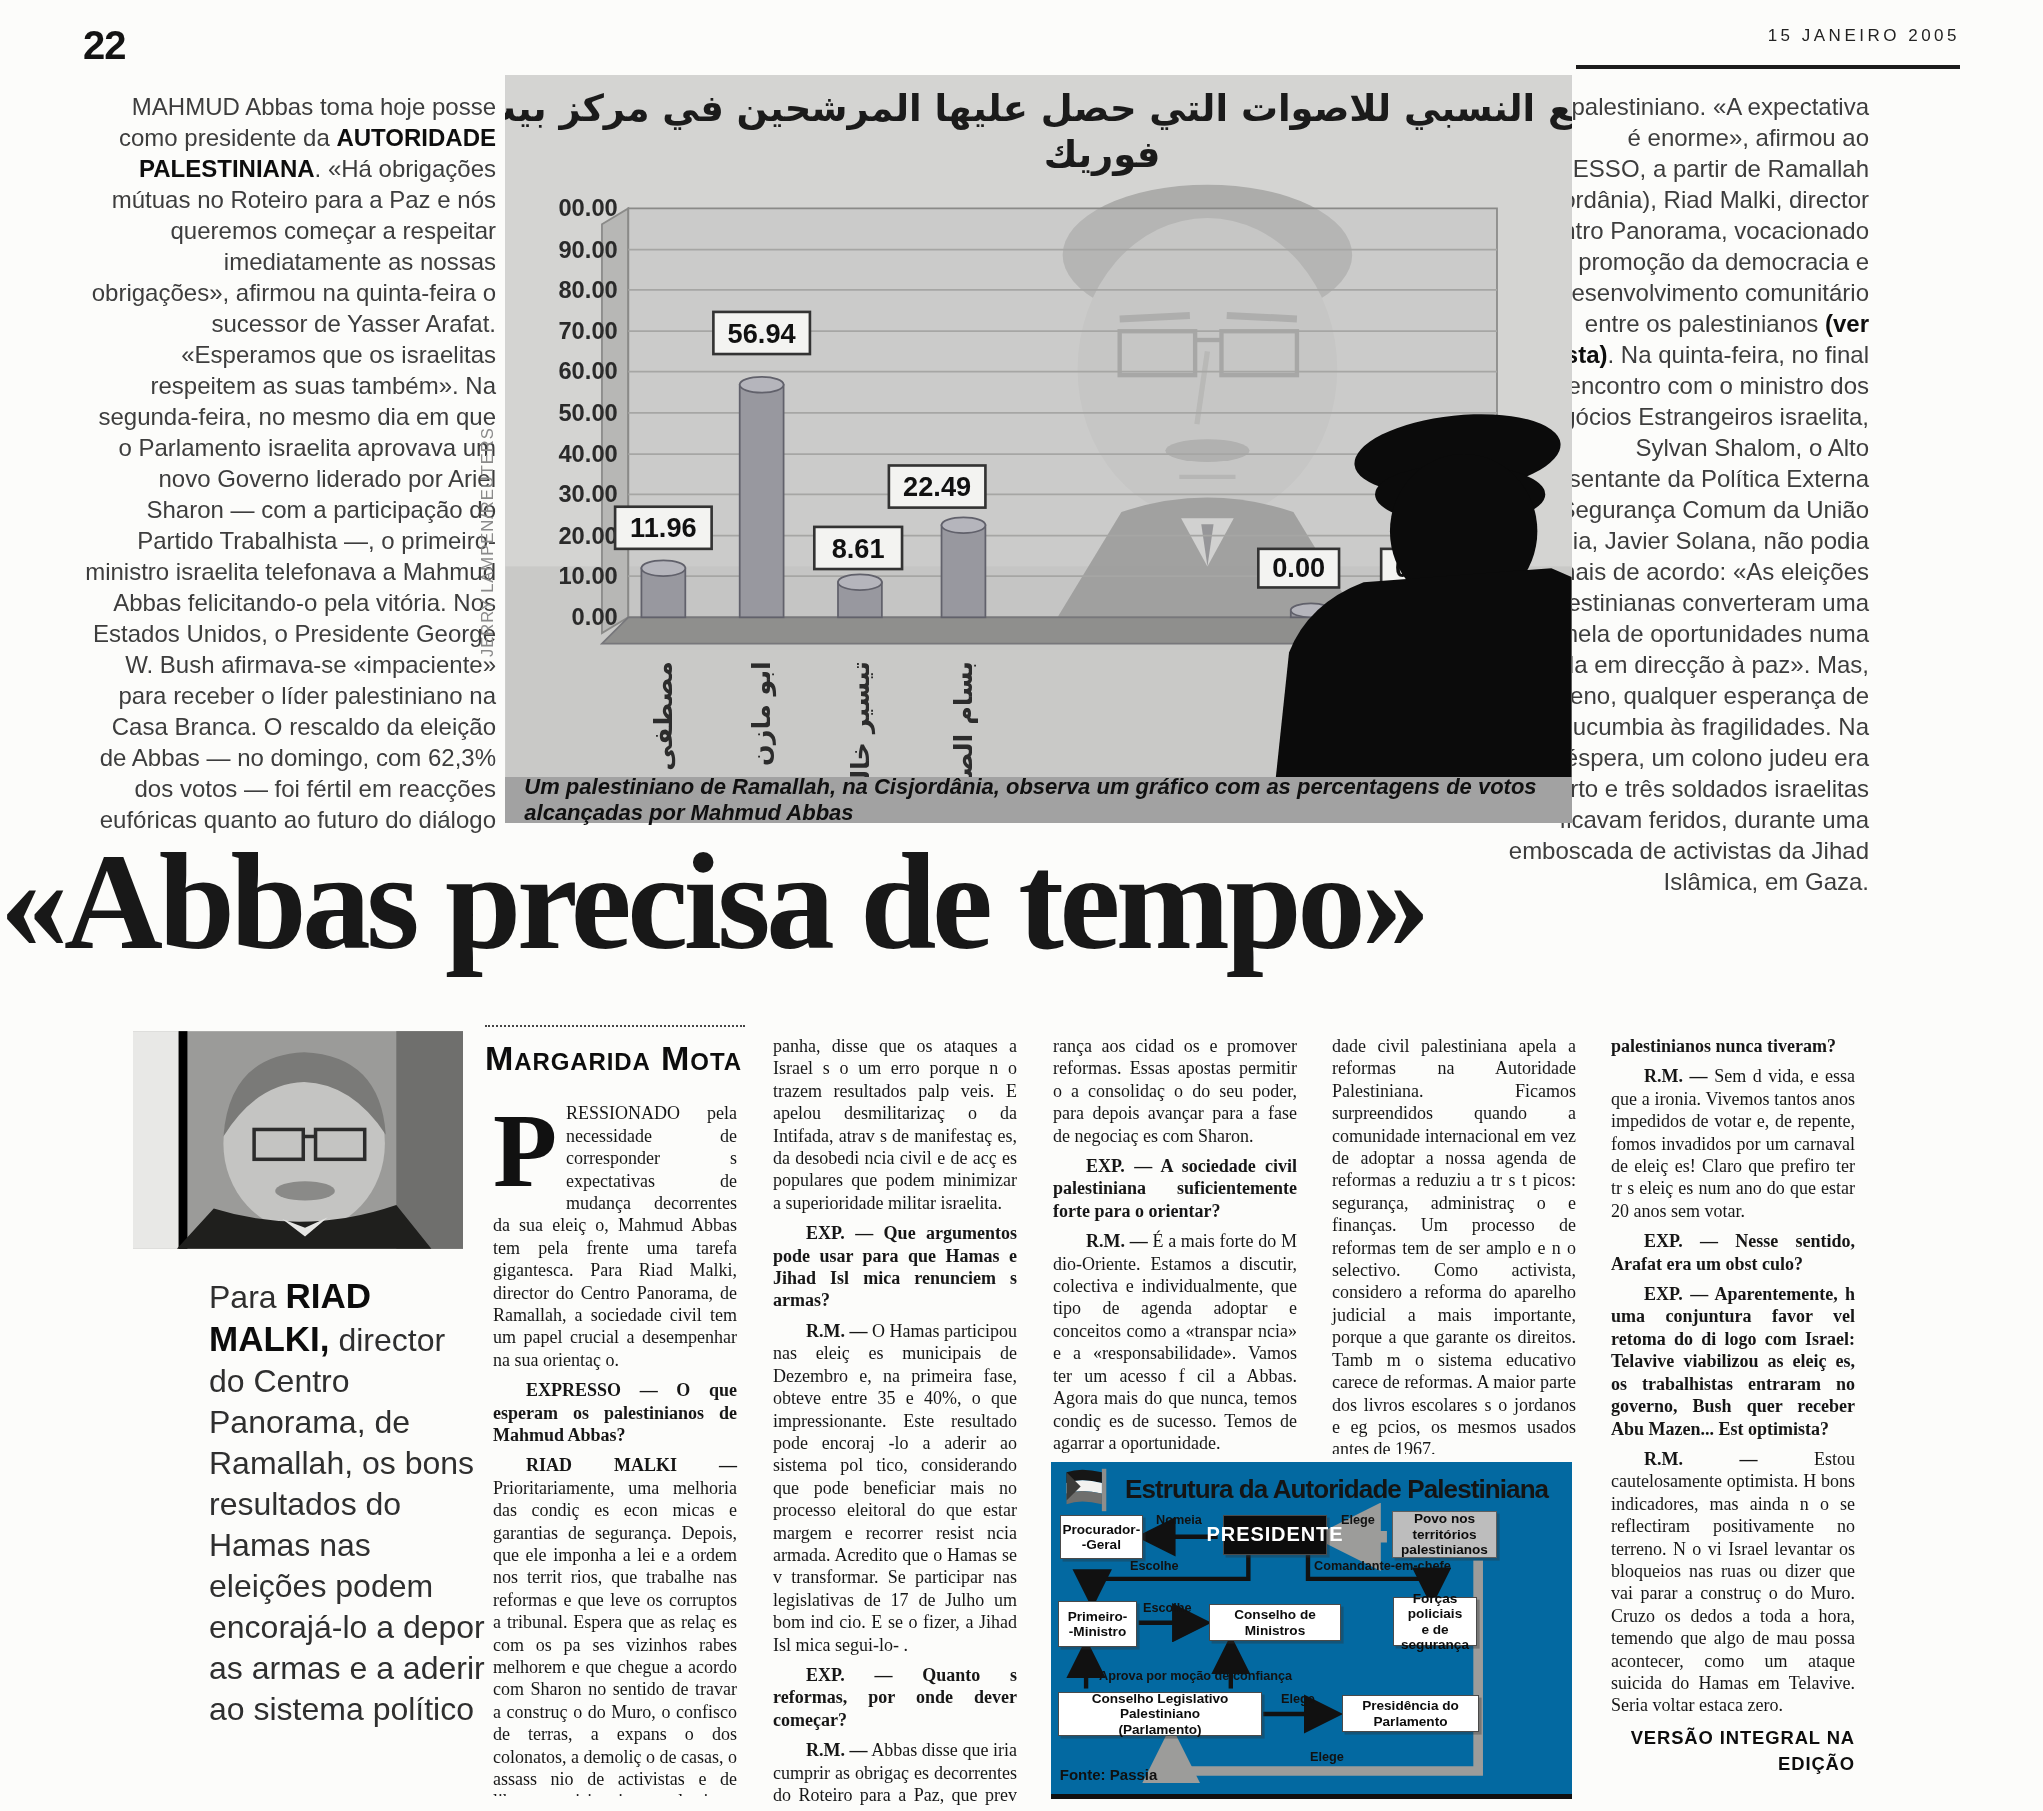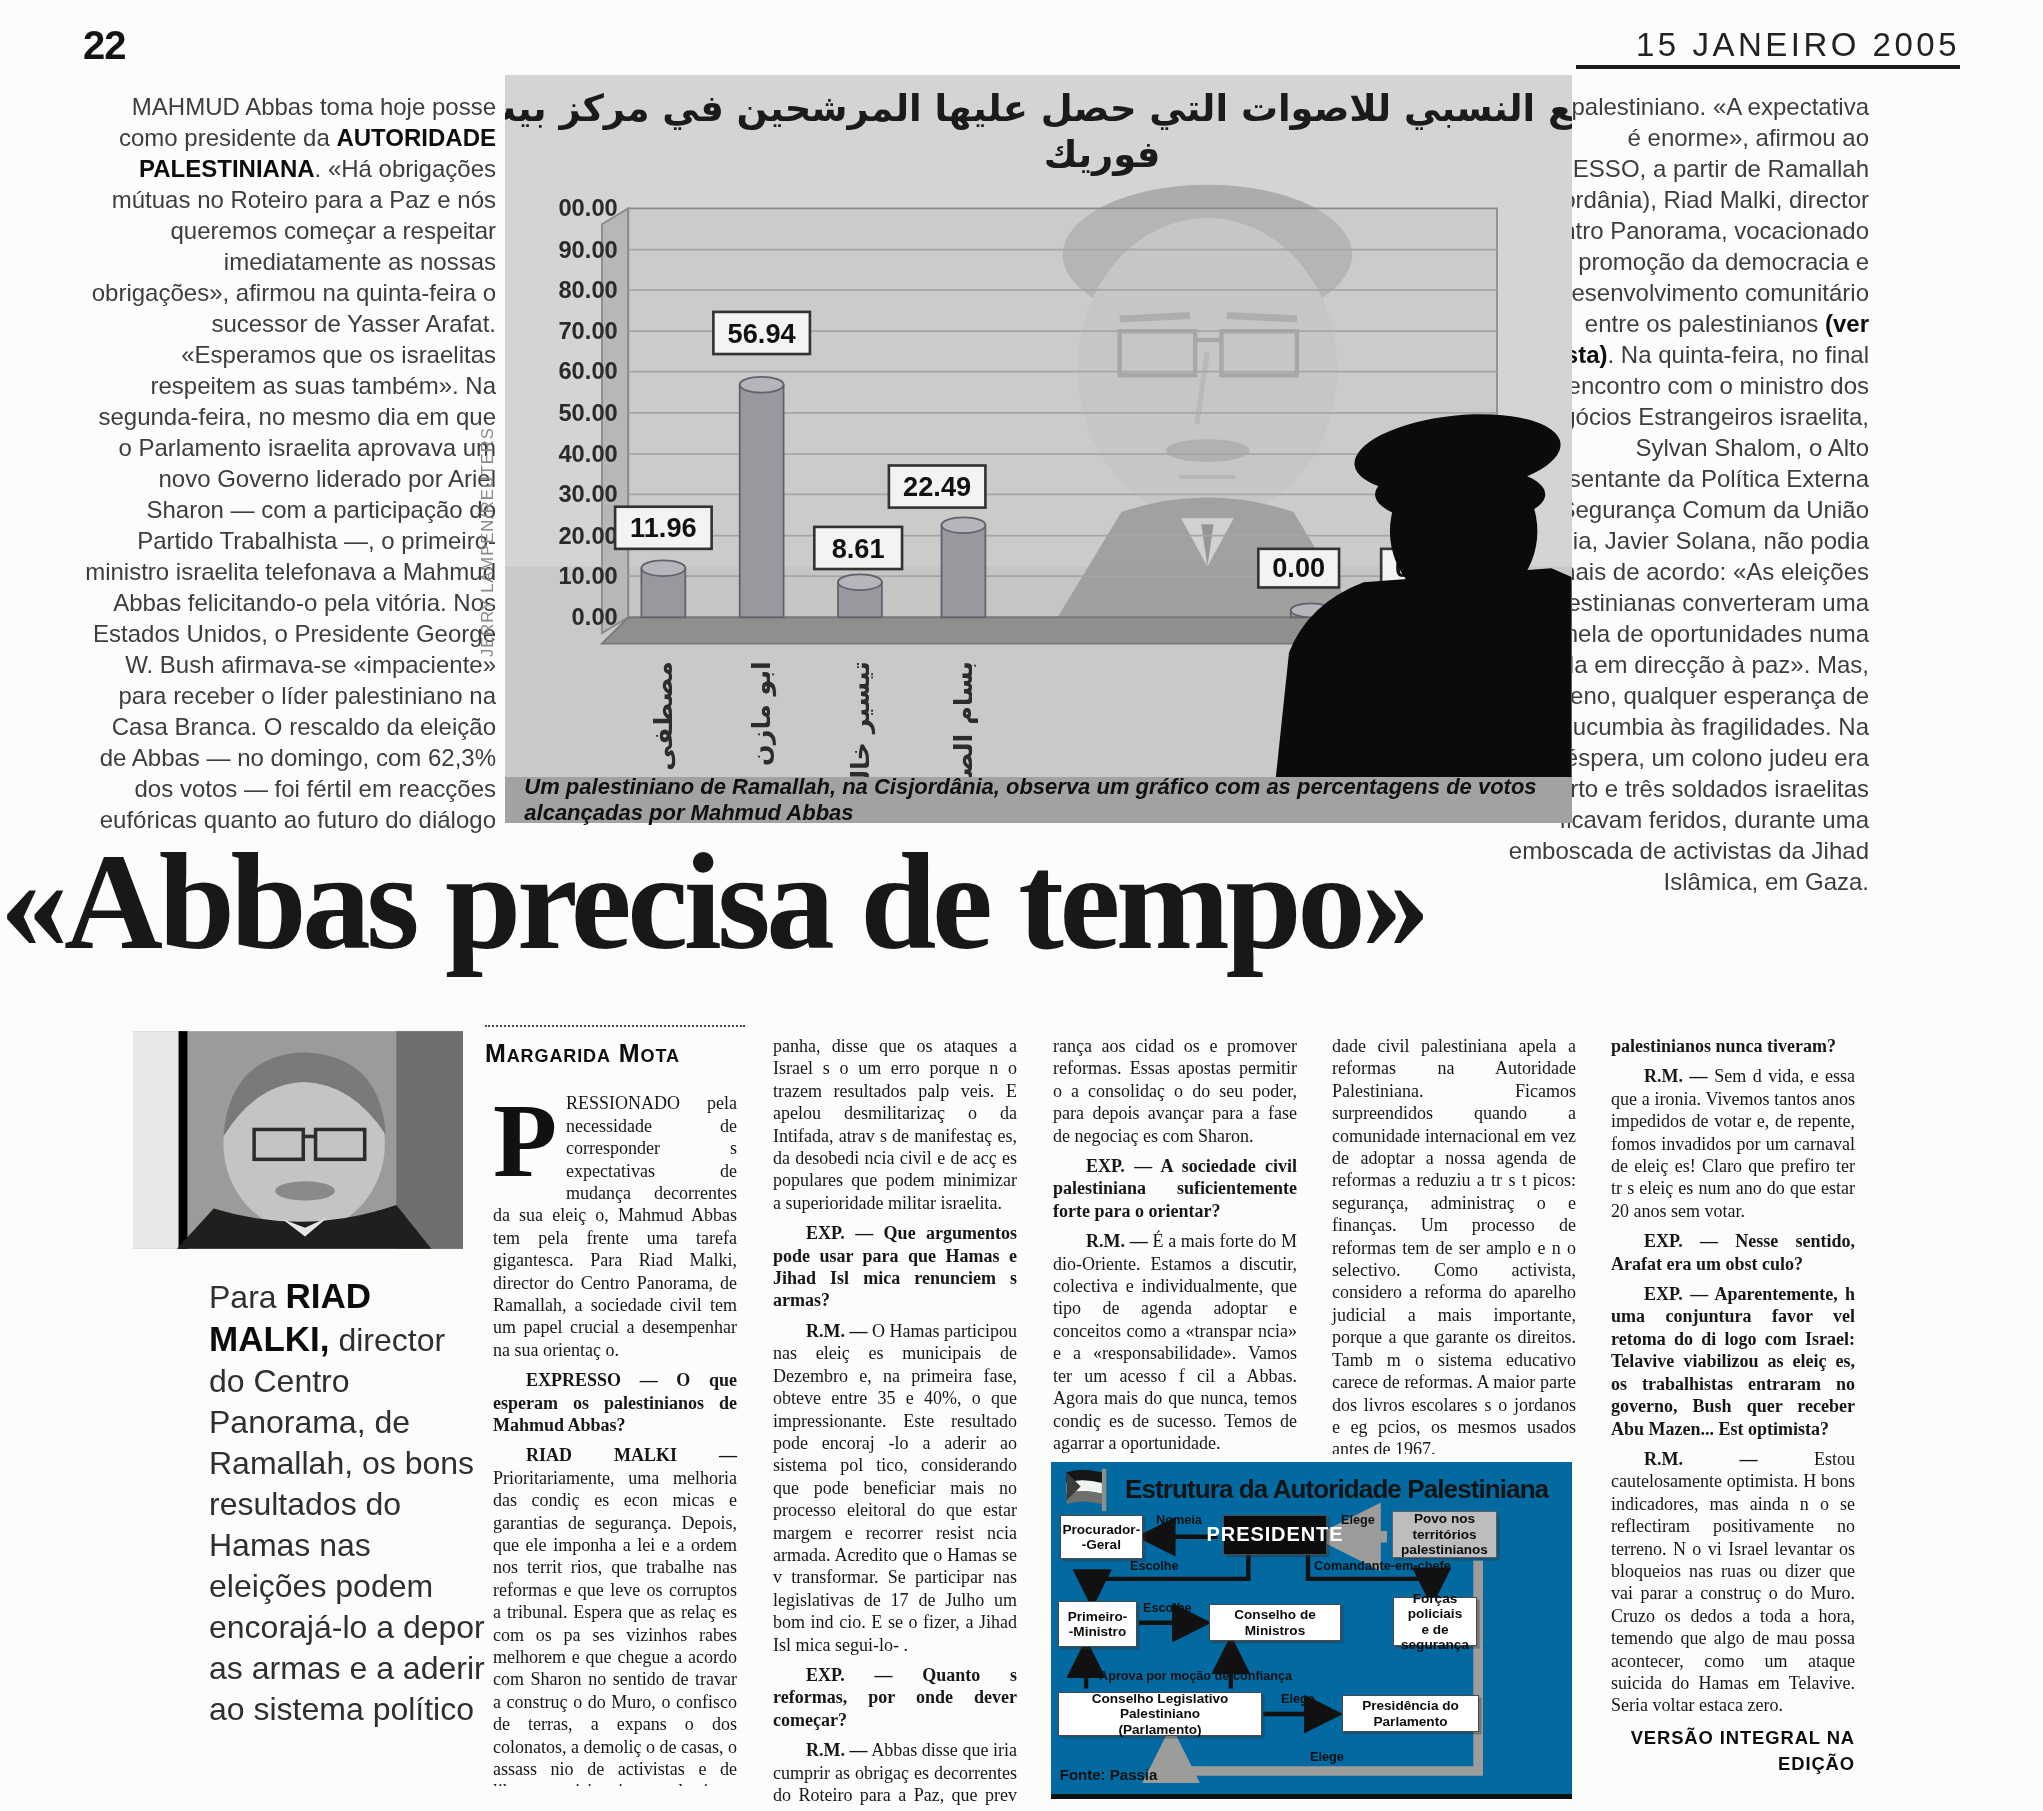--- a/index.html
+++ b/index.html
@@ -1,41 +1,41 @@
 <!DOCTYPE html>
 <html style="font-size:14px"><head>
 <meta charset="utf-8">
 <style>
   html,body{margin:0;padding:0}
   body{width:2044px;height:1812px;position:relative;background:#fcfcfa;font-family:"Liberation Sans",sans-serif;color:#141414;overflow:hidden}
   .abs{position:absolute}
   
   .pagenum{font-size:40px;font-weight:bold;letter-spacing:-0.9px}
-  .dateline{font-size:33px;letter-spacing:3.5px;color:#222;font-variant:small-caps;text-align:right}
+  .dateline{font-size:17px;letter-spacing:3.5px;color:#222;font-variant:small-caps;text-align:right}
   .daterule{background:#1c1c1c;height:3.5px}
   
   .intro{font-size:24px;line-height:31px;color:#3d3d3d}
   .intro b{color:#0e0e0e}
   .intro p{margin:0}
   
   .photo{background:#d2d2d2;overflow:hidden}
   .caption{background:#a2a2a2;color:#101010;font-size:22px;font-weight:bold;font-style:italic;display:flex;align-items:center;padding:0 19.3px;box-sizing:border-box}
   .credit{font-size:16.7px;color:#8a8a8a;letter-spacing:0.9px;transform:rotate(-90deg);transform-origin:top left;white-space:nowrap}
   
   .headline{width:100%;font-family:"Liberation Serif",serif;font-weight:bold;font-size:137px;letter-spacing:-4.4px;color:#181818}
   
   .bodycol{font-family:"Liberation Serif",serif;font-size:18px;line-height:22.4px;text-align:justify;color:#161616;overflow:hidden}
   .bodycol div{margin:8px}
   .q{font-weight:bold;text-indent:33px}
   .a{text-indent:33px}
   .a .lead{font-weight:bold}
   .cont{text-indent:0 !important}
   .dropcap{float:left;font-size:105px;line-height:86px;font-weight:bold;padding:5.3px 8.8px 0 0;color:#111;font-family:"Liberation Serif",serif}
   .bylinebox{border-top:2.6px dotted #444;padding-top:12.3px}
-  .byline{font-variant:small-caps;font-weight:bold;font-size:25px;letter-spacing:0.9px;color:#0d0d0d}
+  .byline{font-variant:small-caps;font-weight:bold;font-size:34px;letter-spacing:0.9px;color:#0d0d0d}
   
   .pullquote{font-size:32px;line-height:41px;color:#2f2f2f}
   .pullquote .nm{font-weight:bold;color:#0c0c0c;font-size:35px}
   
   .vfooter{text-align:right;font-weight:bold;letter-spacing:0.9px;font-size:18.4px;line-height:26px;color:#0d0d0d;margin-top:12.3px}
   
   .diagram{background:#0369a1;border-bottom:5.3px solid #101010;box-sizing:border-box}
   .dtitle{font-size:26px;font-weight:bold;letter-spacing:-0.9px;color:#141414;white-space:nowrap}
   .dbox{position:absolute;background:#fff;border:0.9px solid #4a4a4a;box-shadow:2.6px 2.6px 0 rgba(50,50,50,.35);font-weight:bold;font-size:13.6px;line-height:15.4px;text-align:center;display:flex;align-items:center;justify-content:center;white-space:pre-line;color:#0c0c0c;box-sizing:border-box;padding:1.8px}
   .dbox.black{background:#0c0c0c;color:#fff;font-size:20px;letter-spacing:0.9px}

